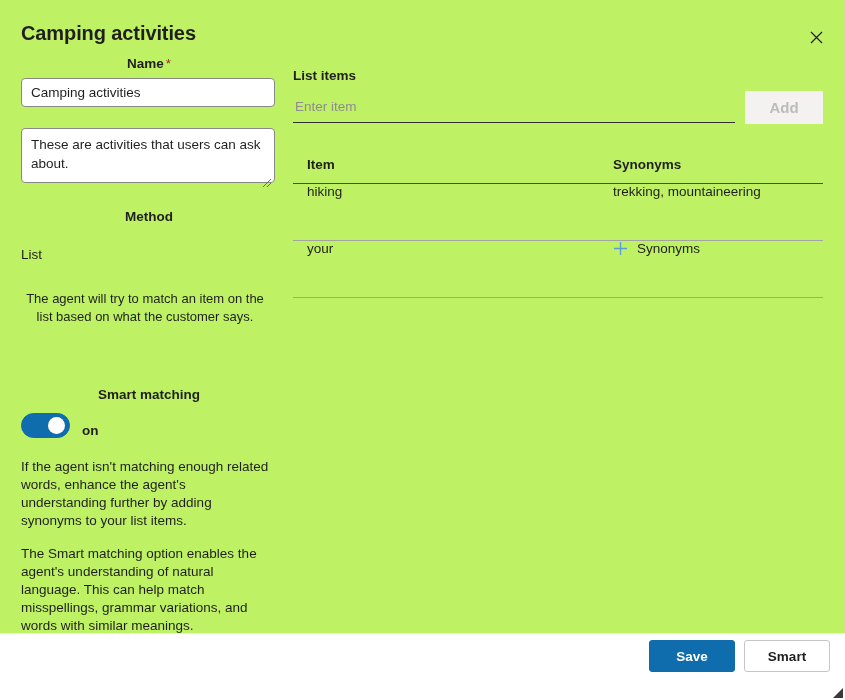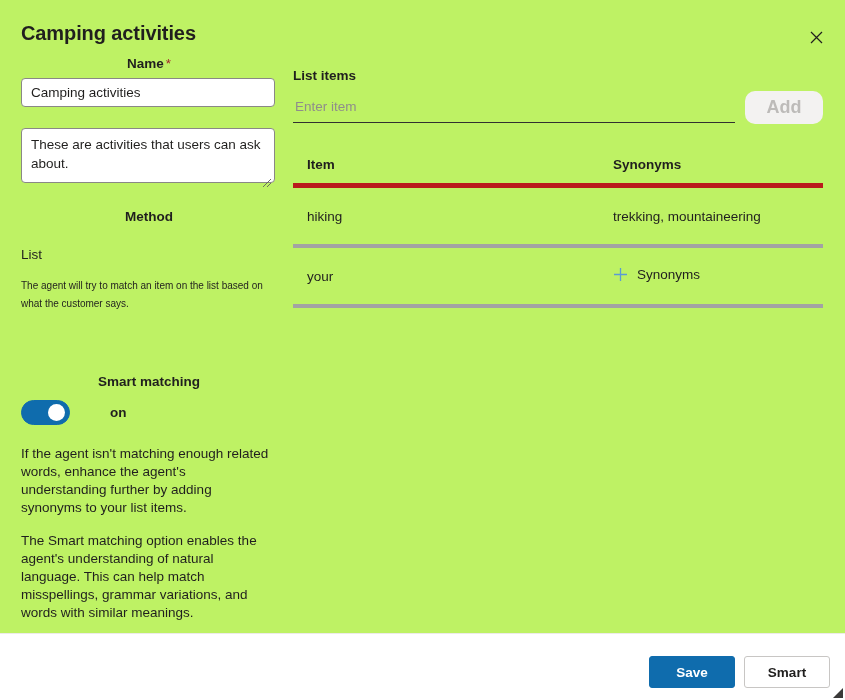--- a/index.html
+++ b/index.html
@@ -133,40 +133,40 @@
 
   .block-gap-lg { height: 21px; }
 
   .static-value {
     font-size: 13.5px;
     color: #201f1e;
     line-height: 19px;
     margin-top: 19px;
   }
   .helper-text {
-    font-size: 10px;
+    font-size: 13px;
     color: #201f1e;
     line-height: 18px;
-    margin-top: 13px;
+    margin-top: 26px;
     width: 248px;
+    text-align: center;
   }
   .para {
     font-size: 13.5px;
     color: #201f1e;
     line-height: 18px;
     width: 248px;
     margin-bottom: 15px;
   }
 
   
   .toggle-row {
     display: flex;
-    align-items: center;
+    align-items: flex-end;
     margin-top: 9px;
-    gap: 28px;
   }
   .toggle-switch {
     width: 49px;
     height: 25px;
     border-radius: 13px;
     background: #0f6cad;
     position: relative;
     cursor: pointer;
     border: 1px solid #0f6cad;
     box-sizing: border-box;
@@ -222,50 +222,50 @@
     outline: none;
   }
   .underline-input::placeholder { color: #8f8d8b; opacity: 1; }
 
   .add-button {
     width: 78px;
     height: 33px;
     margin-left: 10px;
     background: #f3f2f1;
     border: none;
-    border-radius: 10px;
+    border-radius: 0;
     color: #bdbbb9;
     font-family: "Liberation Sans", sans-serif;
-    font-size: 18px;
+    font-size: 15px;
     font-weight: 600;
     cursor: default;
   }
 
   .items-table {
     margin-top: 33px;
     width: 530px;
   }
   .table-header {
     display: flex;
     padding: 0 0 11px 0;
-    border-bottom: 5px solid #b91c1c;
+    border-bottom: 1px solid #b91c1c;
   }
   .th {
     font-size: 13.5px;
     font-weight: 600;
     color: #201f1e;
   }
   .col-item { width: 320px; padding-left: 14px; box-sizing: border-box; }
   .col-syn  { width: 210px; box-sizing: border-box; }
 
   .table-row {
     display: flex;
-    align-items: center;
+    align-items: flex-start;
     height: 56px;
-    border-bottom: 4px solid #a3a3a3;
+    border-bottom: 1px solid #a3a3a3;
   }
   .td {
     font-size: 13.5px;
     color: #201f1e;
   }
   .syn-add {
     display: inline-flex;
     align-items: center;
     cursor: pointer;
     background: none;
@@ -289,21 +289,21 @@
     left: 0;
     right: 0;
     bottom: 0;
     height: 66px;
     border-top: 1px solid #edebe9;
     background: #ffffff;
   }
   .footer-buttons {
     position: absolute;
     right: 15px;
-    top: 22px;
+    top: 6px;
     display: flex;
     gap: 9px;
   }
   .btn {
     height: 32px;
     min-width: 86px;
     font-family: "Liberation Sans", sans-serif;
     font-size: 13.5px;
     font-weight: 600;
     border-radius: 3px;

